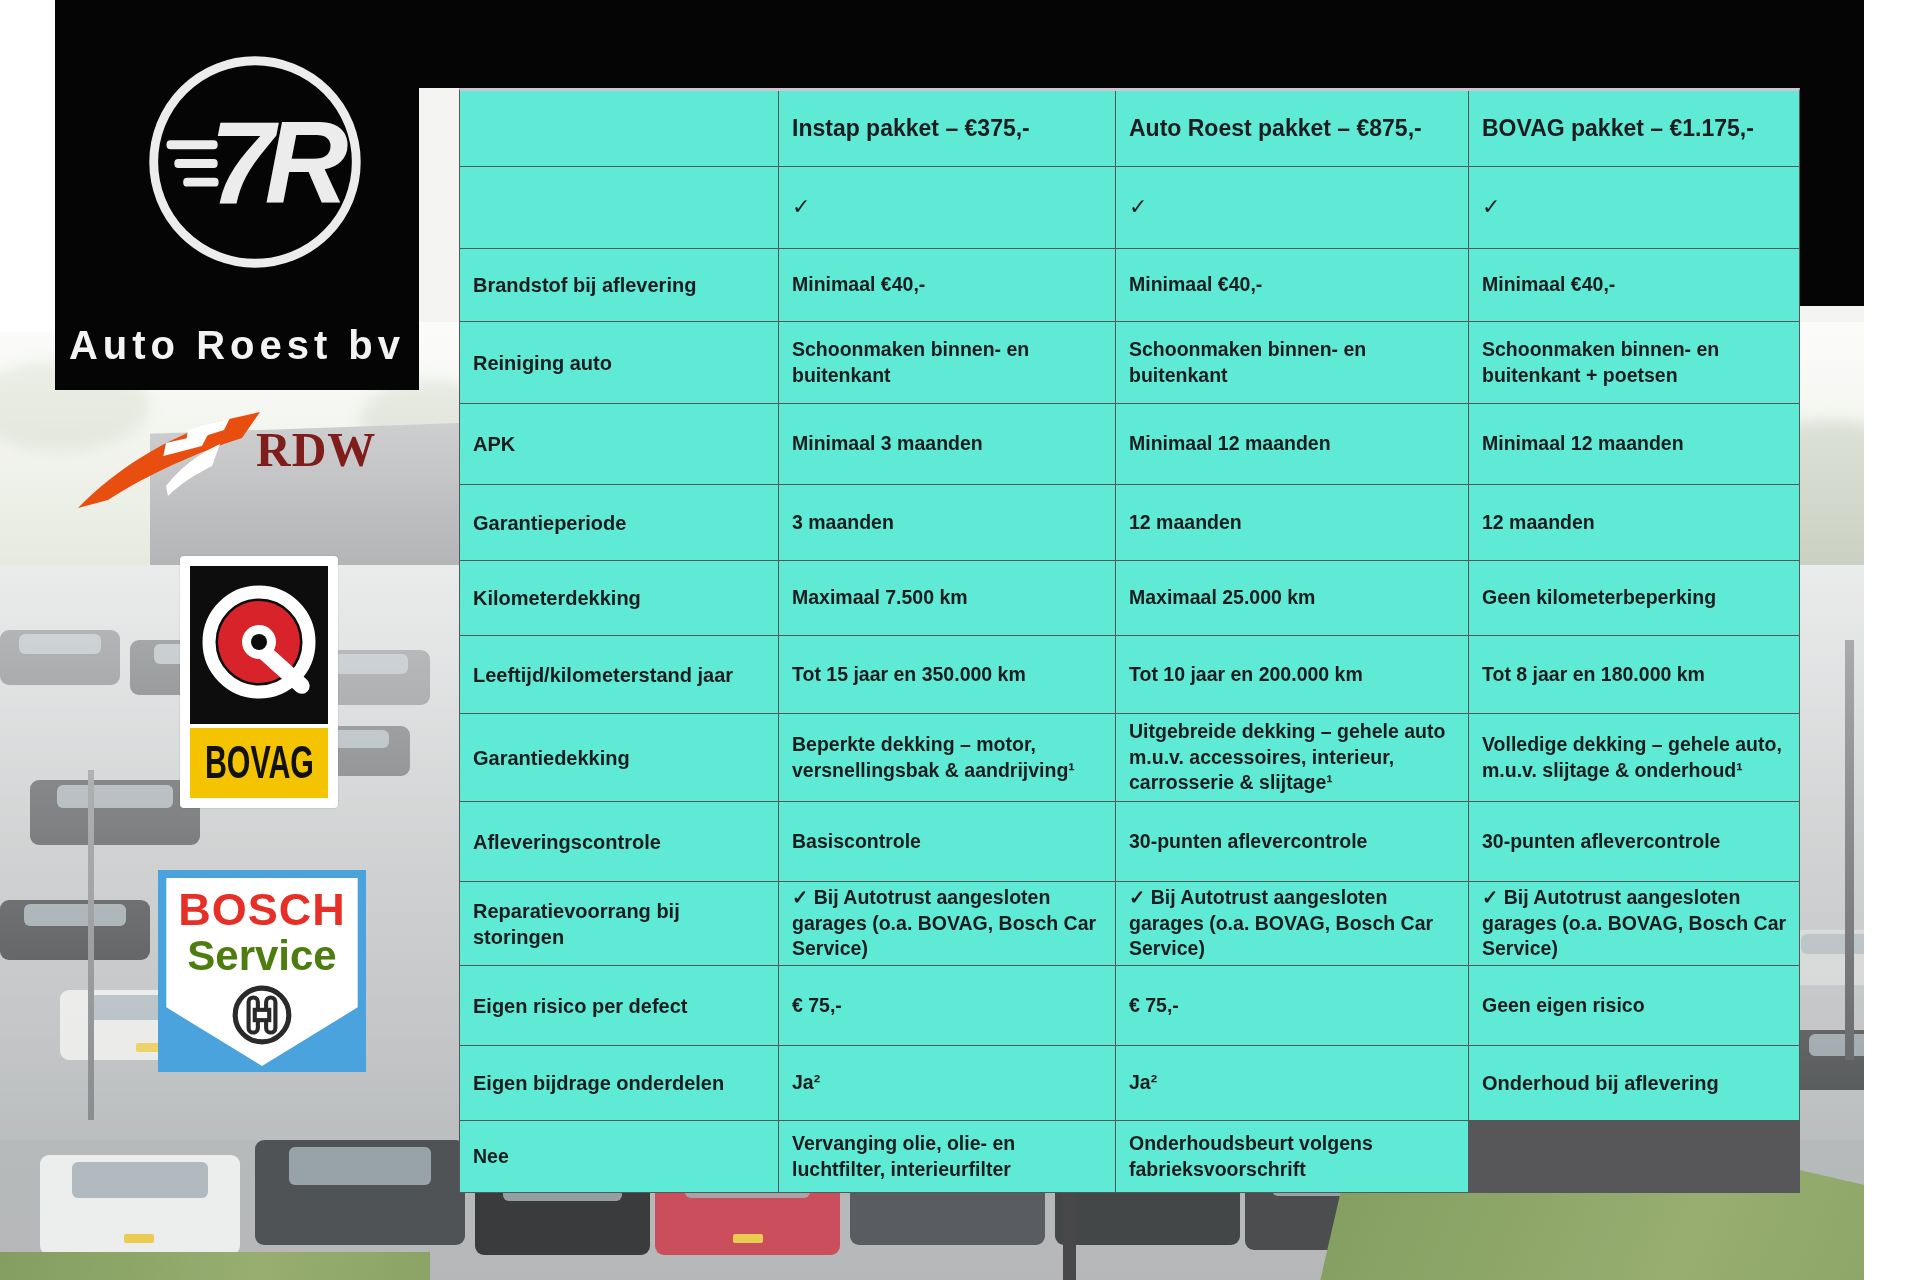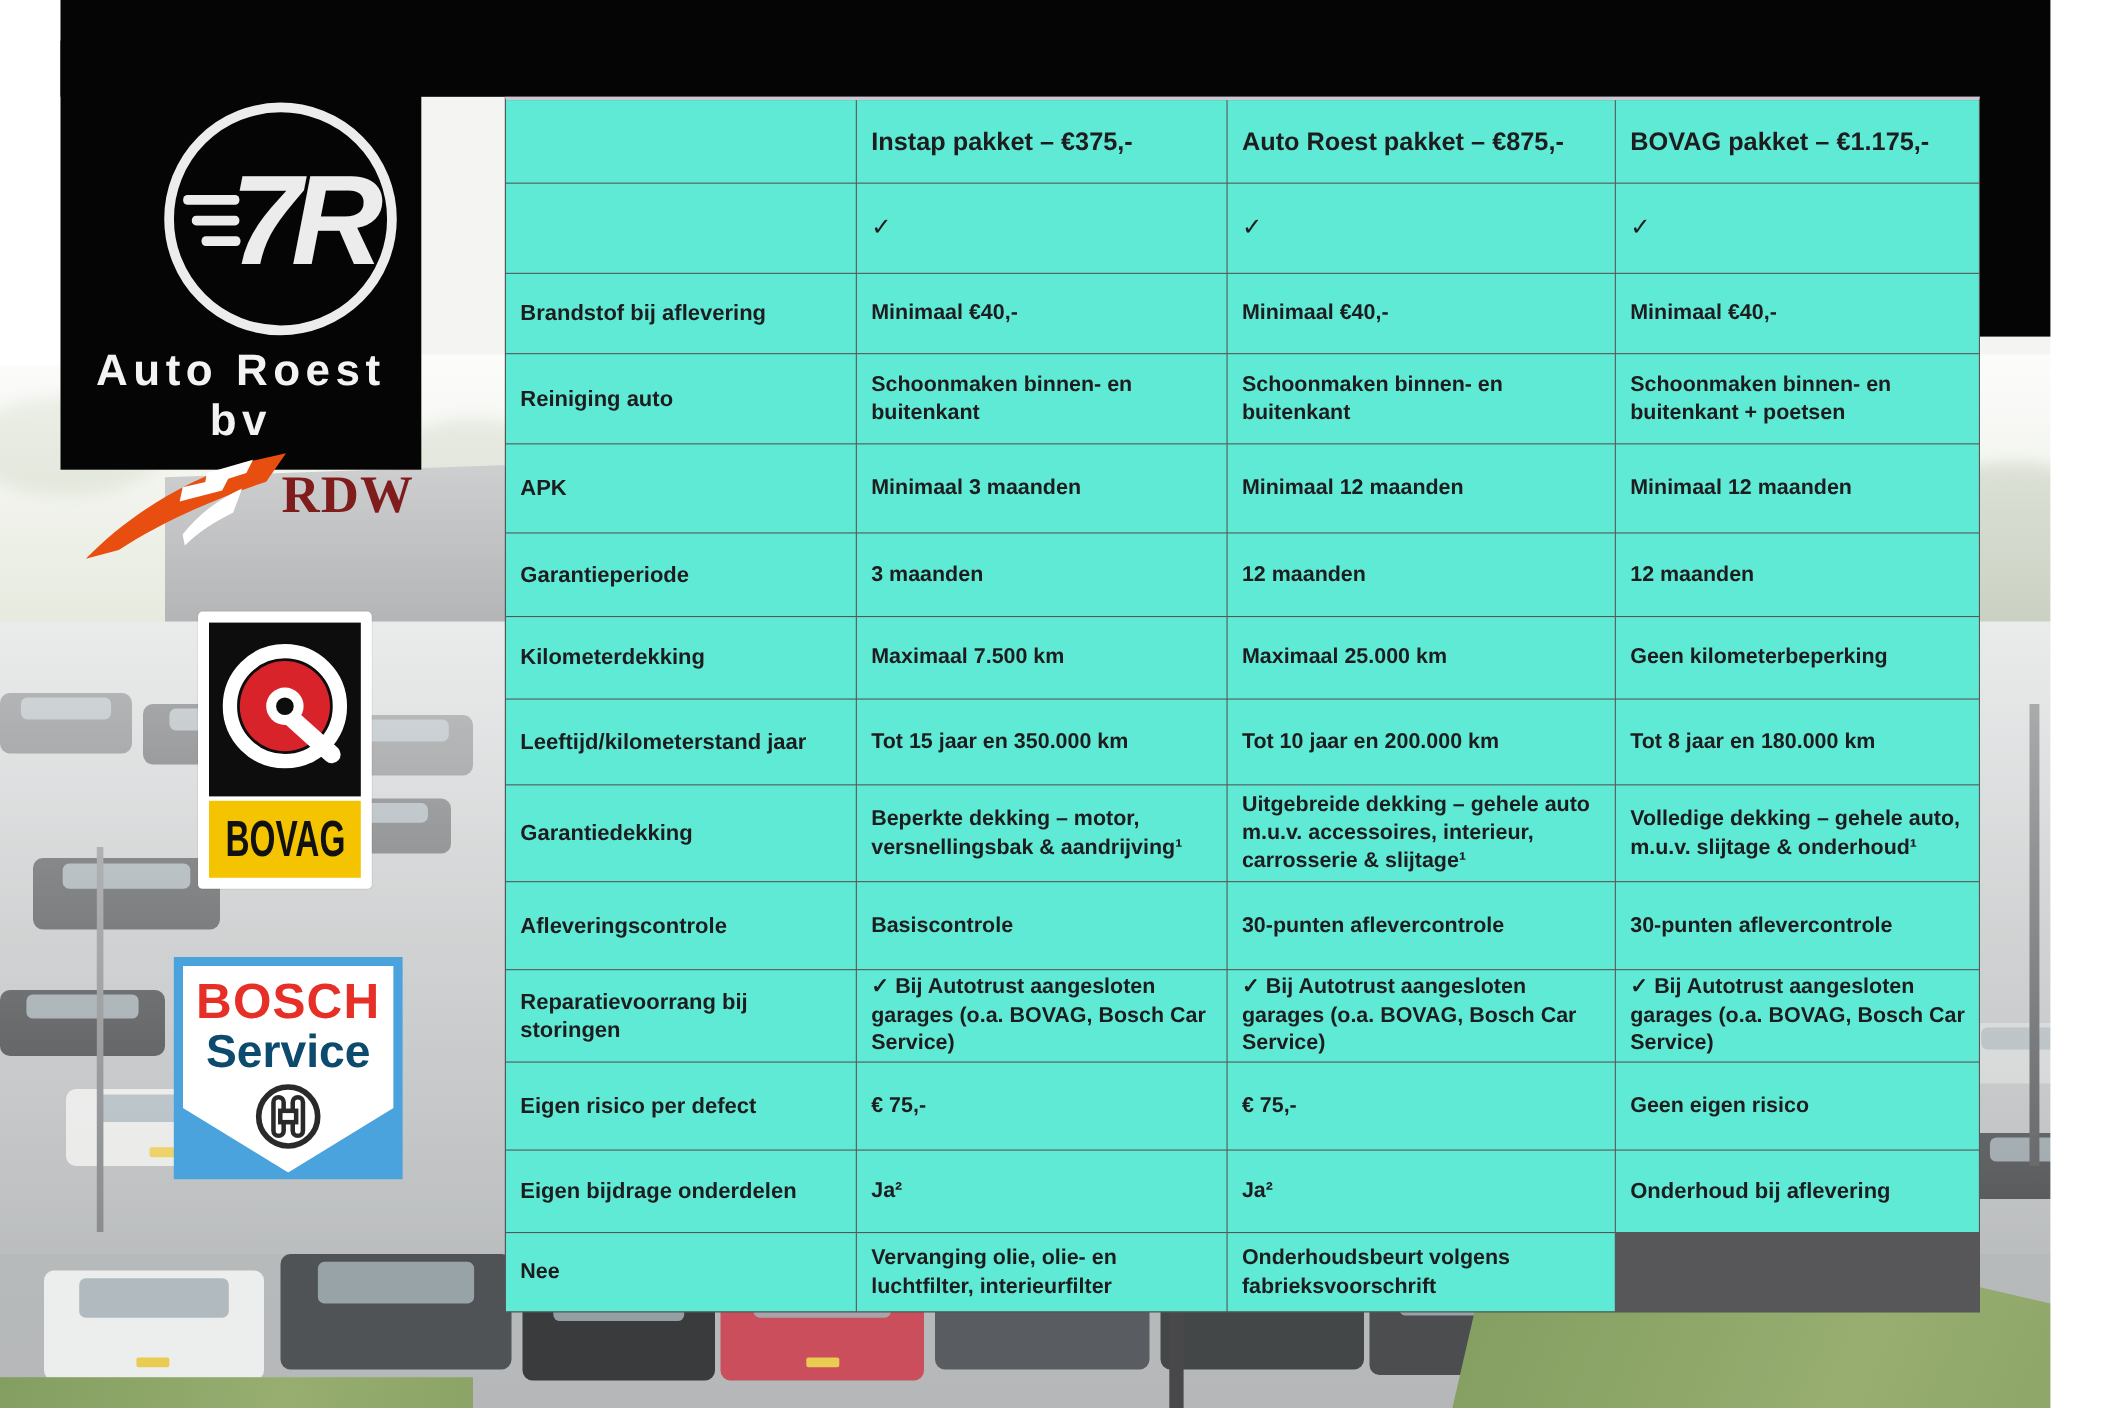--- a/index.html
+++ b/index.html
@@ -23,42 +23,42 @@
   .pole{position:absolute;background:#2a2b2d;}
   .grass{position:absolute;background:linear-gradient(100deg,#6f8f47,#86a159 60%,#7a954e);}
   .fade{position:absolute;left:0;top:322px;width:1920px;height:818px;z-index:1;
     background:linear-gradient(rgba(255,255,255,.85),rgba(255,255,255,.45) 55%,rgba(255,255,255,.18));}
   .fade2{position:absolute;left:0;top:1140px;width:1920px;height:140px;z-index:1;
     background:rgba(255,255,255,.14);}
   .corner-white{position:absolute;background:#ffffff;z-index:2;}
   
   .black-band{position:absolute;left:55px;top:0;width:1745px;height:88px;background:#050505;z-index:3;}
   .right-black{position:absolute;left:1800px;top:0;width:64px;height:306px;background:#050505;z-index:3;}
-  .logo-box{position:absolute;left:55px;top:0;width:328px;height:390px;background:#050505;z-index:4;margin-top:37px;}
+  .logo-box{position:absolute;left:55px;top:0;width:364px;height:390px;background:#050505;z-index:4;}
   .monogram{position:absolute;left:82px;top:44px;}
   .brand-name{position:absolute;left:0;bottom:22px;width:100%;text-align:center;
     color:#f3f3f3;font-weight:700;font-size:40px;letter-spacing:5px;}
   
   .rdw{position:absolute;left:70px;top:408px;width:340px;height:112px;z-index:4;}
   .rdw-text{position:absolute;left:186px;top:14px;font-family:"Liberation Serif",serif;
     font-weight:700;font-size:48px;color:#7f1d1d;letter-spacing:1px;}
   
   .bovag{position:absolute;left:180px;top:556px;width:158px;height:252px;background:#fff;
     border-radius:4px;z-index:4;box-shadow:0 0 0 1px rgba(0,0,0,.05);}
   .bovag-top{position:absolute;left:10px;top:10px;width:138px;height:158px;background:#0d0d0d;}
   .bovag-bottom{position:absolute;left:10px;top:172px;width:138px;height:70px;background:#f5c400;
     display:flex;align-items:center;justify-content:center;}
   .bovag-word{font-weight:700;font-size:37px;color:#111;transform:scaleX(.82) scaleY(1.25);letter-spacing:0px;}
   
   .bosch{position:absolute;left:158px;top:870px;width:208px;height:202px;background:#4aa3dc;z-index:4;}
   .bosch-shield{position:absolute;inset:0;
     clip-path:polygon(4% 4%,96% 4%,96% 68%,50% 97%,4% 68%);background:#ffffff;
     display:flex;flex-direction:column;align-items:center;}
   .bosch-line1{margin-top:14px;font-weight:700;font-size:45px;color:#e63027;letter-spacing:1px;}
-  .bosch-line2{margin-top:-4px;font-weight:700;font-size:42px;color:#0c4a6e;}
+  .bosch-line2{margin-top:-4px;font-weight:700;font-size:42px;color:#4d7c0f;}
   
   .pkg-table{
     position:absolute;left:459px;top:88px;width:1341px;z-index:4;box-sizing:border-box;
     background:#57575a;border:1px solid #57575a;border-top:3px solid #cdc6d2;
     display:grid;gap:1px;
     grid-template-columns:318px 336px 352px 330px;
     grid-template-rows:75px 81px 72px 81px 80px 75px 74px 77px 87px 79px 83px 79px 74px 71px;
   }
   .cell{background:#5eead4;display:flex;align-items:center;box-sizing:border-box;
     padding:6px 10px 6px 13px;color:#1d1d1f;font-weight:700;font-size:19.5px;line-height:1.3;}

